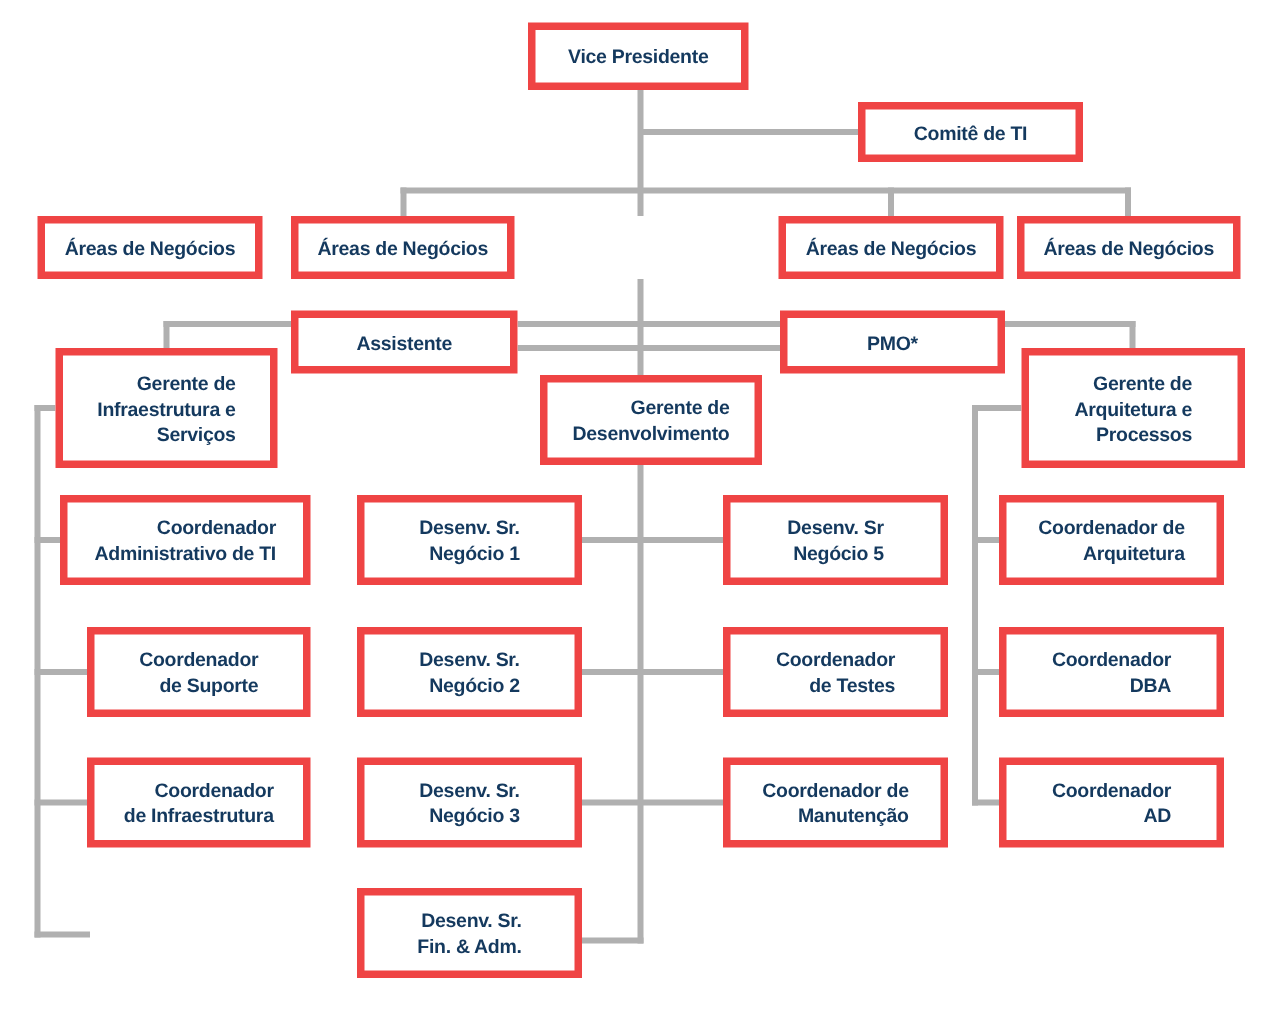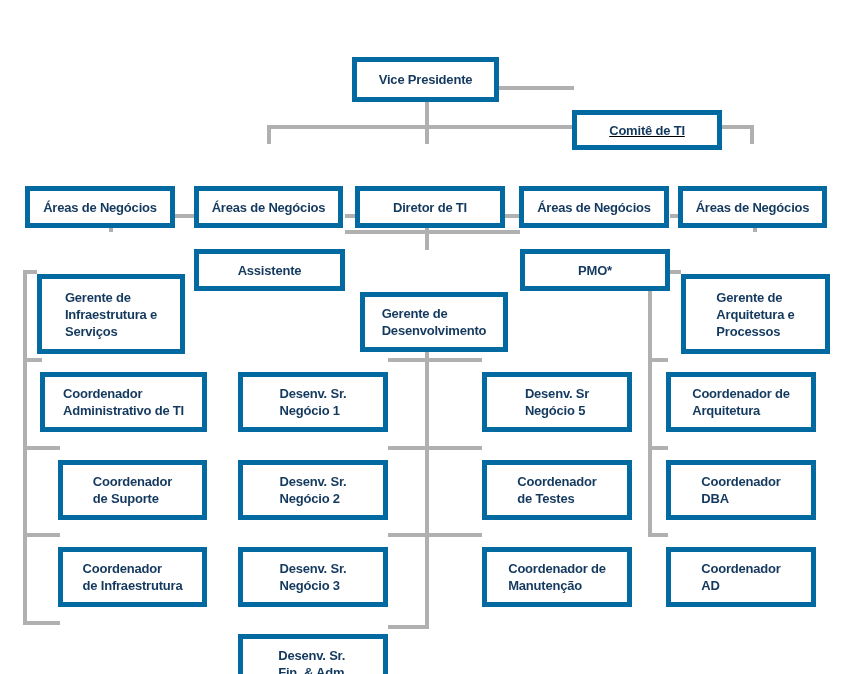--- a/index.html
+++ b/index.html
@@ -12,27 +12,26 @@
     width: 846px;
     height: 674px;
     background: #ffffff;
     font-family: "Liberation Sans", "DejaVu Sans", sans-serif;
     overflow: hidden;
   }
   .node {
     position: absolute;
     box-sizing: border-box;
     background: #ffffff;
-    border: 5px solid #0369a1;
+    border: 5px solid #ef4444;
     display: flex;
     align-items: center;
     justify-content: center;
-    text-align: left;
+    text-align: right;
     z-index: 2;
-    margin-top: 42px;
   }
   .node .lbl {
     color: #14395e;
     font-weight: bold;
     font-size: 13px;
     line-height: 17px;
     letter-spacing: -0.2px;
     white-space: pre-line;
     padding: 0 2px;
   }
@@ -76,32 +75,29 @@
 
   <div class="conn" style="left:425px; top:310px; width:4px;   height:319px;"></div>
   <div class="conn" style="left:388px; top:358px; width:94px;  height:4px;"></div>
   <div class="conn" style="left:388px; top:446px; width:94px;  height:4px;"></div>
   <div class="conn" style="left:388px; top:533px; width:94px;  height:4px;"></div>
   <div class="conn" style="left:388px; top:625px; width:41px;  height:4px;"></div>
 
   <div class="node" style="left:352px; top:15px;  width:147px; height:45px;">
       <span class="lbl">Vice Presidente</span>
     </div>
-  <div class="node" style="left:572px; top:68px;  width:150px; height:40px;text-decoration:underline;">
+  <div class="node" style="left:572px; top:68px;  width:150px; height:40px;">
       <span class="lbl">Comitê de TI</span>
     </div>
 
   <div class="node" style="left:25px;  top:144px; width:150px; height:42px;">
       <span class="lbl">Áreas de Negócios</span>
     </div>
   <div class="node" style="left:194px; top:144px; width:149px; height:42px;">
       <span class="lbl">Áreas de Negócios</span>
-    </div>
-  <div class="node" style="left:355px; top:144px; width:150px; height:42px;">
-      <span class="lbl">Diretor de TI</span>
     </div>
   <div class="node" style="left:519px; top:144px; width:150px; height:42px;">
       <span class="lbl">Áreas de Negócios</span>
     </div>
   <div class="node" style="left:678px; top:144px; width:149px; height:42px;">
       <span class="lbl">Áreas de Negócios</span>
     </div>
 
   <div class="node" style="left:194px; top:207px; width:151px; height:42px;">
       <span class="lbl">Assistente</span>

